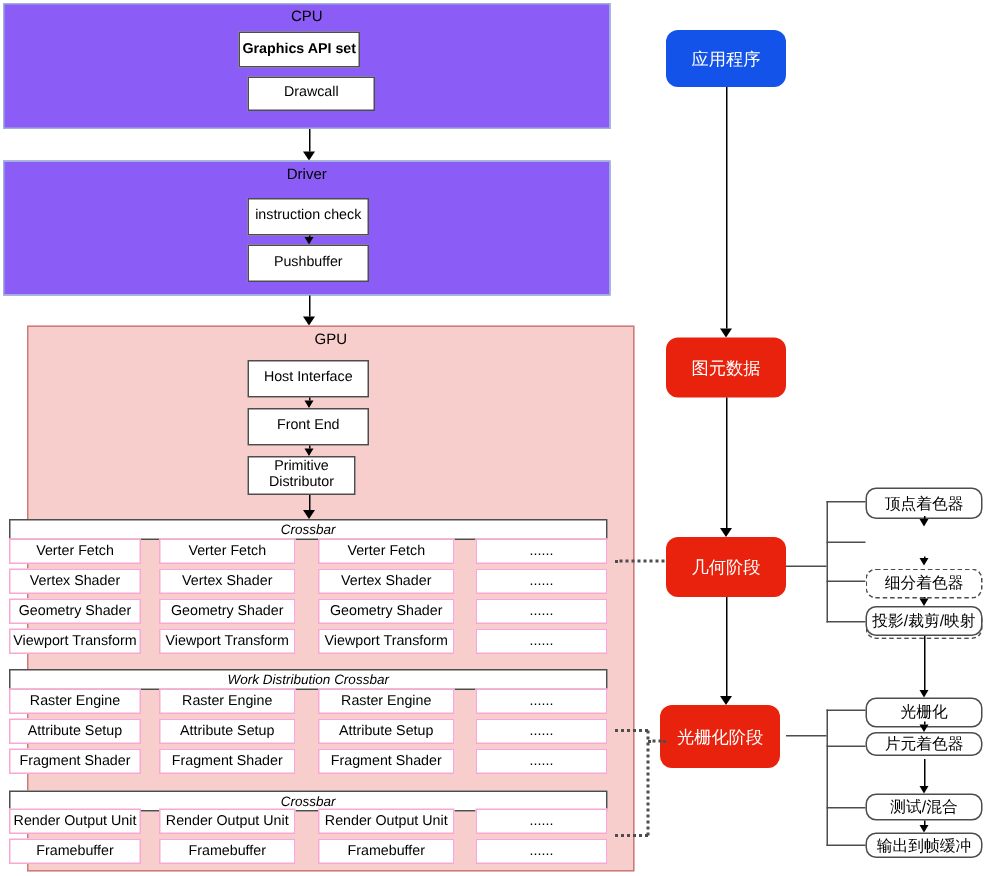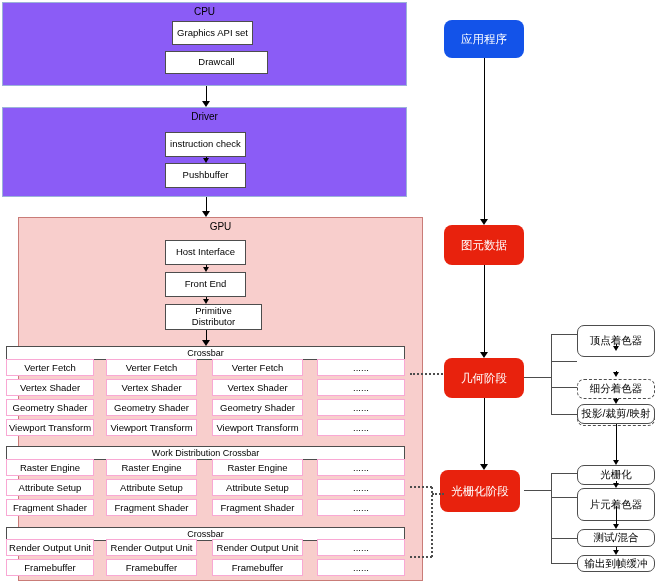--- a/index.html
+++ b/index.html
@@ -7,21 +7,21 @@
     position:relative;width:657px;height:584px;background:#fff;overflow:hidden;
     font-family:"Liberation Sans","DejaVu Sans",sans-serif;color:#000;
   }
   .section{position:absolute;border:1px solid #9cb3d9;background:#8b5cf6;box-sizing:border-box;}
   .section.pink{border-color:#c97c78;background:#f8cecc;margin-left:16px;}
   .sec-title{position:absolute;left:0;right:0;top:3px;text-align:center;font-size:10px;}
   .wbox{position:absolute;background:#fff;border:1px solid #4d4d4d;box-sizing:border-box;
     display:flex;align-items:center;justify-content:center;text-align:center;
     font-size:9.5px;line-height:1.15;}
   .bar{position:absolute;background:#fff;border:1px solid #4d4d4d;box-sizing:border-box;
-    display:flex;align-items:center;justify-content:center;font-size:9px;height:14px;}
+    display:flex;align-items:center;justify-content:center;font-size:9px;height:14px;font-style:italic;}
   .cell{position:absolute;background:#fff;border:1px solid #f9a8d4;box-sizing:border-box;
     display:flex;align-items:center;justify-content:center;font-size:9.5px;height:17px;}
   .c1{left:6px;width:88px}.c2{left:106px;width:91px}.c3{left:212px;width:91px}.c4{left:317px;width:88px}
   .node{position:absolute;width:80px;border-radius:8px;color:#fff;font-size:11.5px;
     display:flex;align-items:center;justify-content:center;text-align:center;}
   .node.blue{background:#1353e9;}
   .node.red{background:#e8220d;}
   .step{position:absolute;left:577px;width:78px;background:#fff;border:1.5px solid #4d4d4d;
     border-radius:7px;box-sizing:border-box;display:flex;align-items:center;justify-content:center;
     font-size:10.5px;}
@@ -35,22 +35,22 @@
   .dotv{position:absolute;border-left:2px dotted #4d4d4d;width:0;}
 </style>
 </head>
 <body>
 
 <div id="canvas">
 
   <div class="section" style="left:2px;top:2px;width:405px;height:84px;">
     <div class="sec-title">CPU</div>
   </div>
-  <div class="wbox" style="left:172px;top:21px;width:81px;height:24px;">Graphics API set</div>
-  <div class="wbox" style="left:165px;top:51px;width:103px;height:23px;text-align:center;">Drawcall</div>
+  <div class="wbox" style="left:159px;top:21px;width:81px;height:24px;font-weight:bold;">Graphics API set</div>
+  <div class="wbox" style="left:165px;top:51px;width:85px;height:23px;text-align:center;">Drawcall</div>
 
   <div class="vline" style="left:206px;top:86px;height:15px;"></div>
   <div class="ah" style="left:202px;top:101px;"></div>
 
   <div class="section" style="left:2px;top:107px;width:405px;height:90px;">
     <div class="sec-title">Driver</div>
   </div>
   <div class="wbox" style="left:165px;top:132px;width:81px;height:25px;">instruction check</div>
   <div class="vline" style="left:206px;top:157px;height:2px;"></div>
   <div class="ahs" style="left:202.5px;top:158px;"></div>
@@ -61,21 +61,21 @@
 
   <div class="section pink" style="left:2px;top:217px;width:405px;height:364px;">
     <div class="sec-title">GPU</div>
   </div>
   <div class="wbox" style="left:165px;top:240px;width:81px;height:25px;">Host Interface</div>
   <div class="vline" style="left:206px;top:265px;height:2px;"></div>
   <div class="ahs" style="left:202.5px;top:267px;"></div>
   <div class="wbox" style="left:165px;top:272px;width:81px;height:25px;">Front End</div>
   <div class="vline" style="left:206px;top:297px;height:2px;"></div>
   <div class="ahs" style="left:202.5px;top:299px;"></div>
-  <div class="wbox" style="left:165px;top:304px;width:97px;height:26px;padding:0 8px;">Primitive Distributor</div>
+  <div class="wbox" style="left:165px;top:304px;width:72px;height:26px;padding:0 8px;">Primitive Distributor</div>
   <div class="vline" style="left:206px;top:330px;height:11px;"></div>
   <div class="ah" style="left:202px;top:340px;"></div>
 
   <div class="bar" style="left:6px;top:346px;width:399px;">Crossbar</div>
   <div class="cell c1" style="top:359px;">Verter Fetch</div>
   <div class="cell c1" style="top:379px;">Vertex Shader</div>
   <div class="cell c1" style="top:399px;">Geometry Shader</div>
   <div class="cell c1" style="top:419px;">Viewport Transform</div>
   <div class="cell c2" style="top:359px;">Verter Fetch</div>
   <div class="cell c2" style="top:379px;">Vertex Shader</div>
@@ -128,21 +128,21 @@
 
   <div class="node red" style="left:440px;top:470px;height:42px;">光栅化阶段</div>
 
   <div class="hline" style="left:524px;top:377px;width:27px;"></div>
   <div class="vgray" style="left:551px;top:334px;height:81px;"></div>
   <div class="hline" style="left:551px;top:334px;width:26px;"></div>
   <div class="hline" style="left:551px;top:361px;width:26px;"></div>
   <div class="hline" style="left:551px;top:387px;width:26px;"></div>
   <div class="hline" style="left:551px;top:414px;width:26px;"></div>
 
-  <div class="step" style="top:325px;height:32px;">顶点着色器</div>
+  <div class="step" style="top:325px;height:21px;">顶点着色器</div>
   <div class="vline" style="left:616px;top:344px;height:2px;"></div>
   <div class="ahs" style="left:612.5px;top:346px;"></div>
   <div class="step dashed" style="top:351px;height:20px;">细分着色器</div>
   <div class="vline" style="left:616px;top:371px;height:1px;"></div>
   <div class="ahs" style="left:612.5px;top:372px;"></div>
   <div class="step dashed" style="top:377px;height:21px;">几何着色器</div>
   <div class="vline" style="left:616px;top:398px;height:1px;"></div>
   <div class="ahs" style="left:612.5px;top:399px;"></div>
   <div class="step" style="top:404px;height:20px;">投影/裁剪/映射</div>
 
@@ -152,21 +152,21 @@
   <div class="hline" style="left:524px;top:490px;width:27px;"></div>
   <div class="vgray" style="left:551px;top:473px;height:91px;"></div>
   <div class="hline" style="left:551px;top:473px;width:26px;"></div>
   <div class="hline" style="left:551px;top:497px;width:26px;"></div>
   <div class="hline" style="left:551px;top:538px;width:26px;"></div>
   <div class="hline" style="left:551px;top:563px;width:26px;"></div>
 
   <div class="step" style="top:465px;height:20px;">光栅化</div>
   <div class="vline" style="left:616px;top:481px;height:2px;"></div>
   <div class="ahs" style="left:612.5px;top:483px;"></div>
-  <div class="step" style="top:488px;height:33px;">片元着色器</div>
+  <div class="step" style="top:488px;height:16px;">片元着色器</div>
   <div class="vline" style="left:616px;top:506px;height:18px;"></div>
   <div class="ahs" style="left:612.5px;top:524px;"></div>
   <div class="step" style="top:529px;height:18px;">测试/混合</div>
   <div class="vline" style="left:616px;top:547px;height:3px;"></div>
   <div class="ahs" style="left:612.5px;top:550px;"></div>
   <div class="step" style="top:555px;height:17px;">输出到帧缓冲</div>
 
   <div class="doth" style="left:410px;top:373px;width:33px;"></div>
   <div class="doth" style="left:410px;top:486px;width:22px;"></div>
   <div class="dotv" style="left:431px;top:487px;height:70px;"></div>

